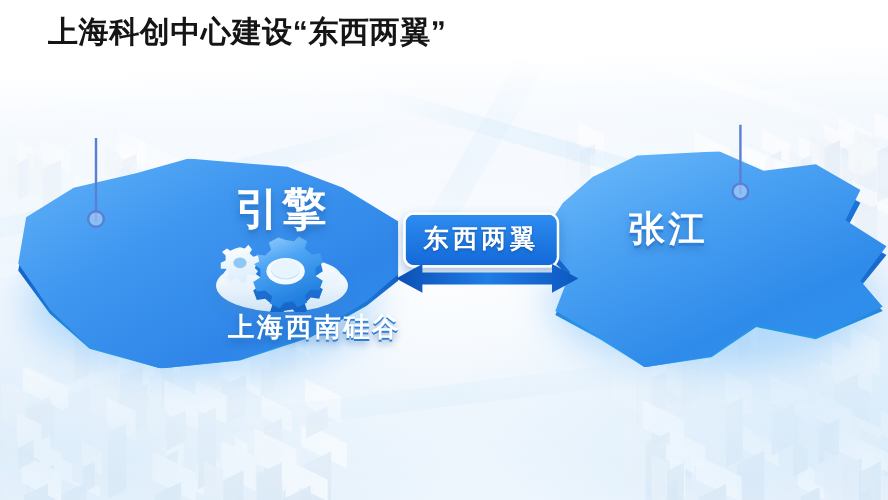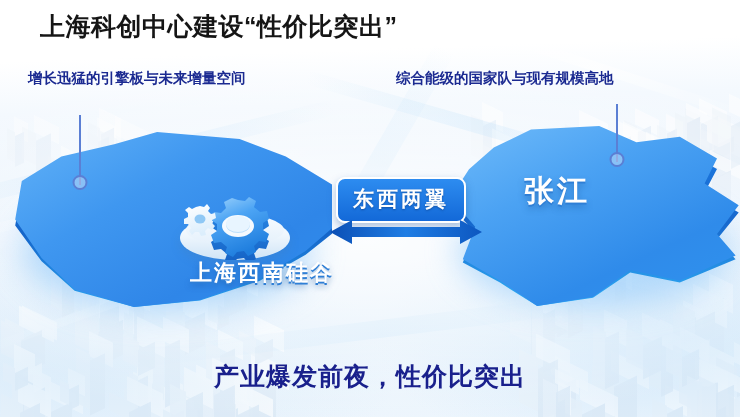--- a/index.html
+++ b/index.html
@@ -652,50 +652,46 @@
         <path fill="url(#gsmall)" d="
           M0,-13 L4,-12 L7,-15 L10,-11 L8,-8 L11,-5 L15,-6 L16,-1 L12,1 L12,4
           L15,7 L12,11 L8,9 L5,12 L6,16 L1,17 L-1,13 L-5,13 L-8,16 L-11,12
           L-9,9 L-12,5 L-16,5 L-16,0 L-12,-2 L-12,-6 L-15,-9 L-11,-12 L-8,-10
           L-4,-12 Z"></path>
         <ellipse cx="0" cy="0" rx="5.5" ry="4.5" fill="#8fc8f5"></ellipse>
       </g>
     </svg>
   </div>
 
+  <div class="bigword engine-word">引擎</div>
   <div class="bigword swsv-word">上海西南硅谷</div>
   <div class="bigword zj-word">张江</div>
 
   <div class="badge">
     <span>东西两翼</span>
   </div>
   <svg class="arrow" viewBox="0 0 152 26">
     <defs>
       <linearGradient id="arrg" x1="0" y1="0" x2="1" y2="0">
         <stop offset="0" stop-color="#0b4fb5"></stop>
         <stop offset="0.5" stop-color="#1f7de4"></stop>
         <stop offset="1" stop-color="#0d57c0"></stop>
       </linearGradient>
     </defs>
     <path fill="url(#arrg)" d="M0,13 L22,1 L22,8 L130,8 L130,1 L152,13 L130,25 L130,18 L22,18 L22,25 Z"></path>
   </svg>
 
-  <div class="title">上海科创中心建设“性价比突出”</div>
+  <div class="title">上海科创中心建设“东西两翼”</div>
 
   <div class="sub left">
-    <div>增长迅猛的引擎板与未来增量空间</div>
-  </div>
-  <div class="sub right">
-    <div>综合能级的国家队与现有规模高地</div>
   </div>
 
   <div class="pin" style="left:74px;top:115px;width:12px;height:70px;">
     <span class="stem"></span>
     <span class="dot"></span>
   </div>
   <div class="pin" style="left:611px;top:104px;width:12px;height:58px;">
     <span class="stem"></span>
     <span class="dot"></span>
   </div>
 
-  <div class="bottom-line">产业爆发前夜，性价比突出</div>
 
 </div>
 
 </body></html>

